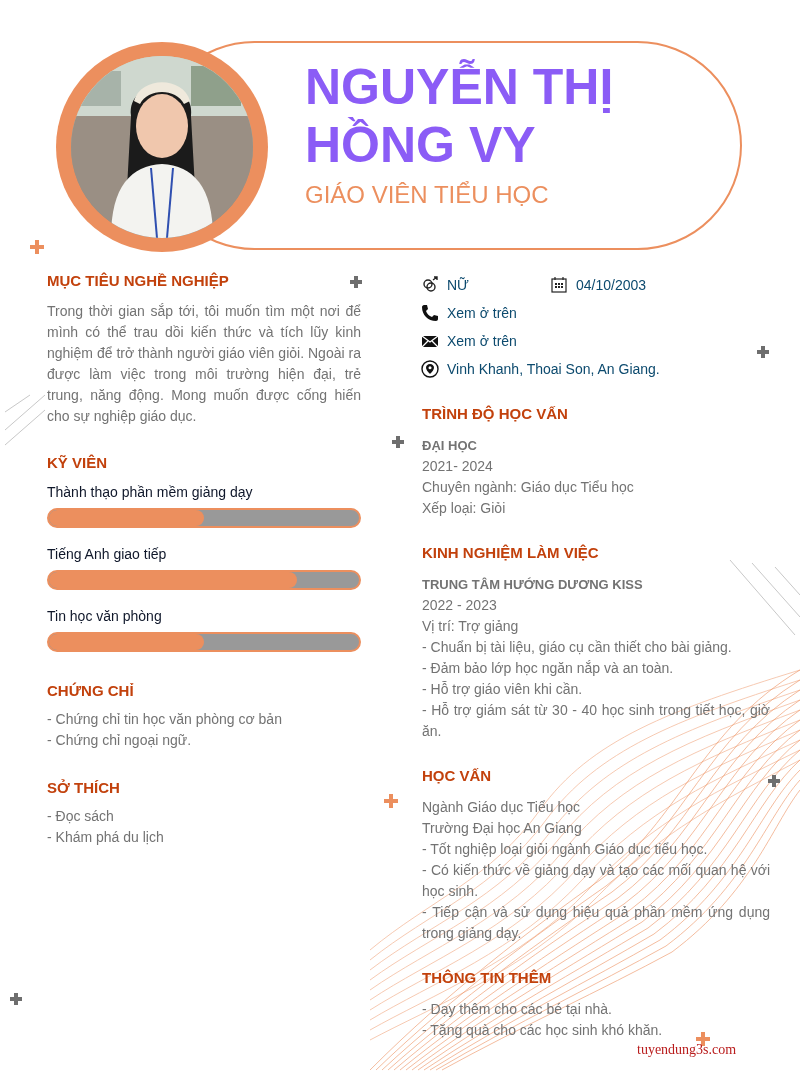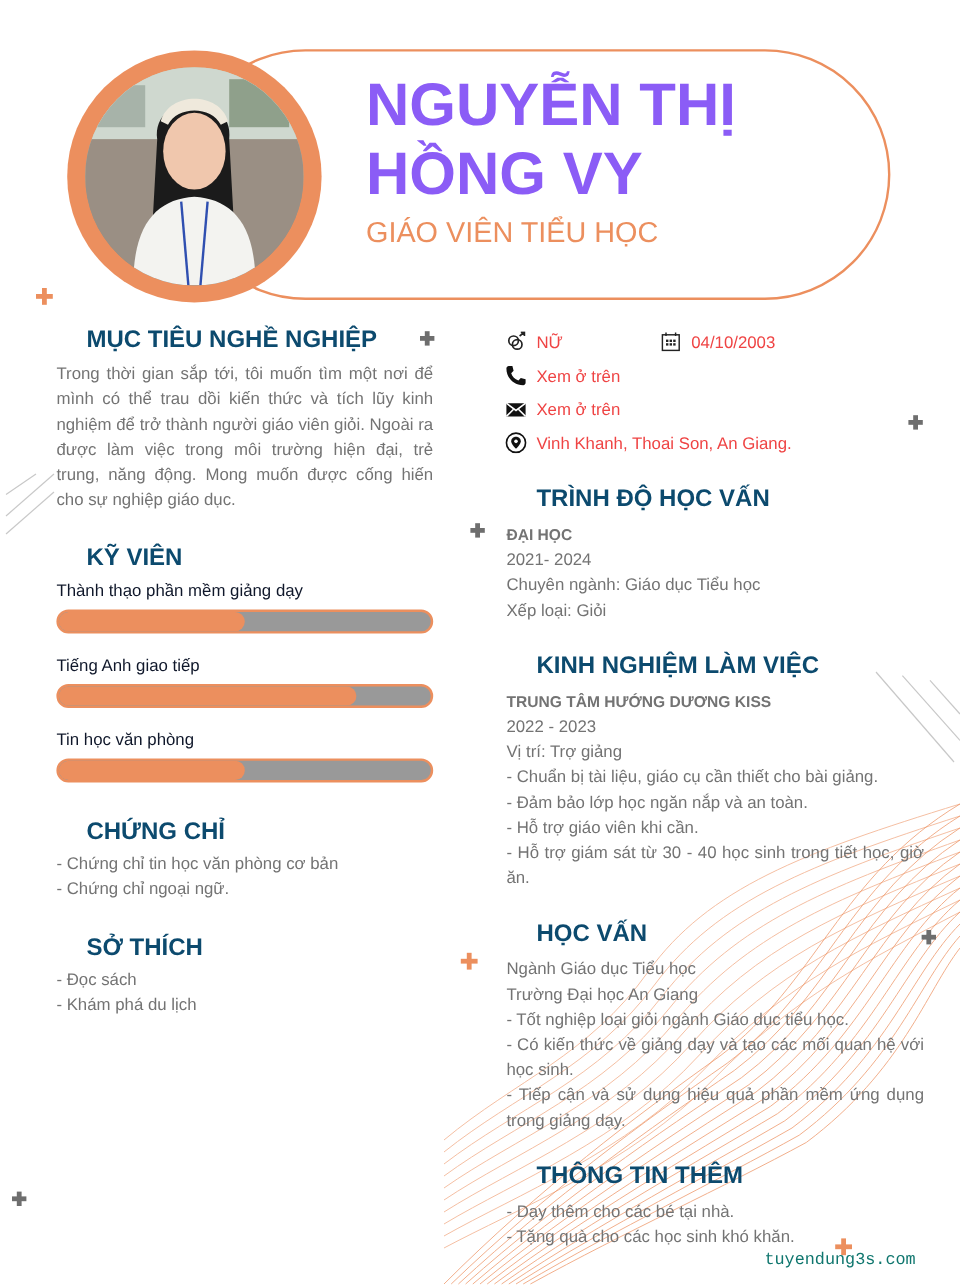--- a/index.html
+++ b/index.html
@@ -10,44 +10,44 @@
   .pill { position:absolute; left:150px; top:41px; width:592px; height:209px;
           border:2px solid #ec8f5e; border-radius:110px; box-sizing:border-box; background:#fff; }
   .avatar-ring { position:absolute; left:56px; top:42px; width:212px; height:210px; border-radius:50%;
                  background:#ec8f5e; }
   .avatar { position:absolute; left:71px; top:56px; width:182px; height:182px; border-radius:50%;
             overflow:hidden; background:linear-gradient(180deg,#c9d6c5 0%,#b8bda9 35%,#9e9486 60%,#8f8679 100%); }
   .name { position:absolute; left:305px; top:58px; color:#8b5cf6; font-weight:bold; font-size:50px;
           line-height:58px; letter-spacing:0px; }
   .role { position:absolute; left:305px; top:181px; color:#ec8f5e; font-size:24px; }
 
-  .h2 { color:#0c4a6e; font-weight:bold; font-size:20px; position:absolute; white-space:nowrap;margin-left:25px; }
+  .h2 { color:#c2410c; font-weight:bold; font-size:15px; position:absolute; white-space:nowrap; }
   .txt { font-size:14px; line-height:21px; color:#737373; position:absolute; }
   .justify { text-align:justify; }
   .bold { font-weight:bold; }
 
   .skill-label { position:absolute; left:47px; font-size:14px; color:#0f172a; }
   .bar { position:absolute; left:47px; width:314px; height:20px; border-radius:10px; background:#999999;
          border:2px solid #ec8f5e; box-sizing:border-box; overflow:hidden; }
   .bar-fill { height:100%; background:#ec8f5e; border-radius:10px; }
 
-  .contact { position:absolute; display:flex; align-items:center; font-size:14px; color:#ef4444; }
+  .contact { position:absolute; display:flex; align-items:center; font-size:14px; color:#0c4a6e; }
   .contact .ic { width:18px; height:18px; margin-right:8px; display:inline-flex; align-items:center; justify-content:center; }
 
   .plus { position:absolute; width:12px; height:12px; }
   .plus::before, .plus::after { content:""; position:absolute; background:currentColor; }
   .plus::before { left:4px; top:0; width:4px; height:12px; }
   .plus::after { left:0; top:4px; width:12px; height:4px; }
   .plus.gray { color:#6e6e6e; }
   .plus.orange { color:#ec8f5e; width:14px; height:14px; }
   .plus.orange::before { left:5px; width:4px; height:14px; }
   .plus.orange::after { top:5px; width:14px; height:4px; }
 
-  .watermark { position:absolute; left:637px; top:1042px; font-family:Liberation Mono, monospace;
-               font-size:14px; color:#0f766e;text-align:center; }
+  .watermark { position:absolute; left:637px; top:1042px; font-family:Liberation Serif, serif;
+               font-size:14px; color:#b91c1c;text-align:center; }
 </style>
 </head>
 <body>
 
 <svg class="abs" style="left:370px;top:650px;" width="430" height="422">
   <g fill="none" stroke="#ec8f5e" stroke-width="0.8" opacity="0.75">
     <path d="M0,420 C80,340 160,280 230,230 C310,170 330,80 430,20"></path>
     <path d="M6,420 C86,343 166,285 236,236 C316,176 336,88 430,30"></path>
     <path d="M12,420 C92,346 172,290 242,242 C322,182 342,96 430,40"></path>
     <path d="M18,420 C98,349 178,295 248,248 C328,188 348,104 430,50"></path>

